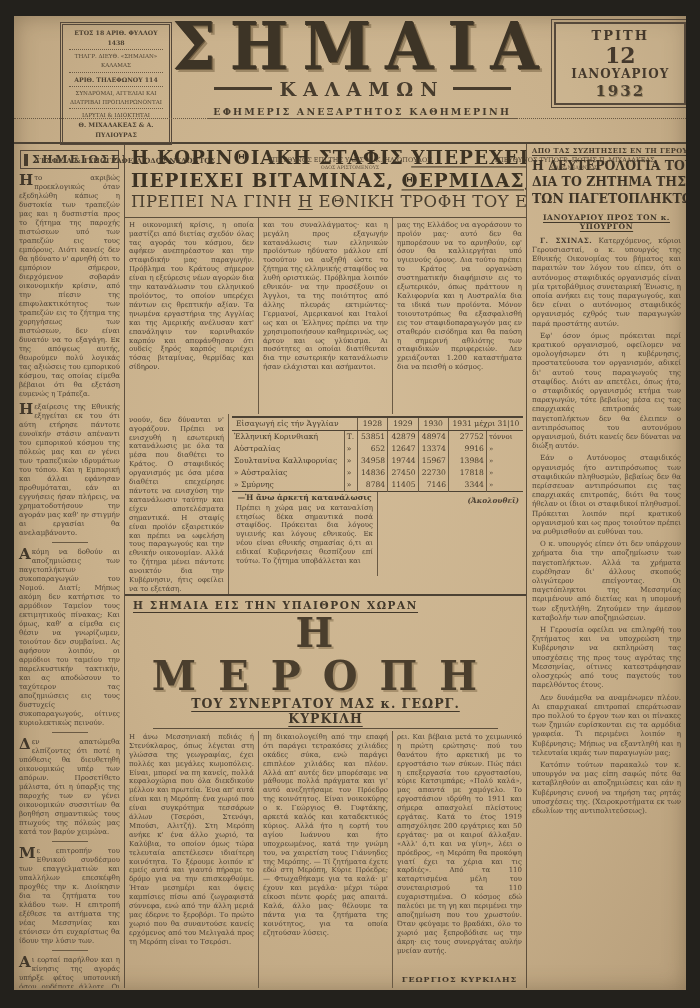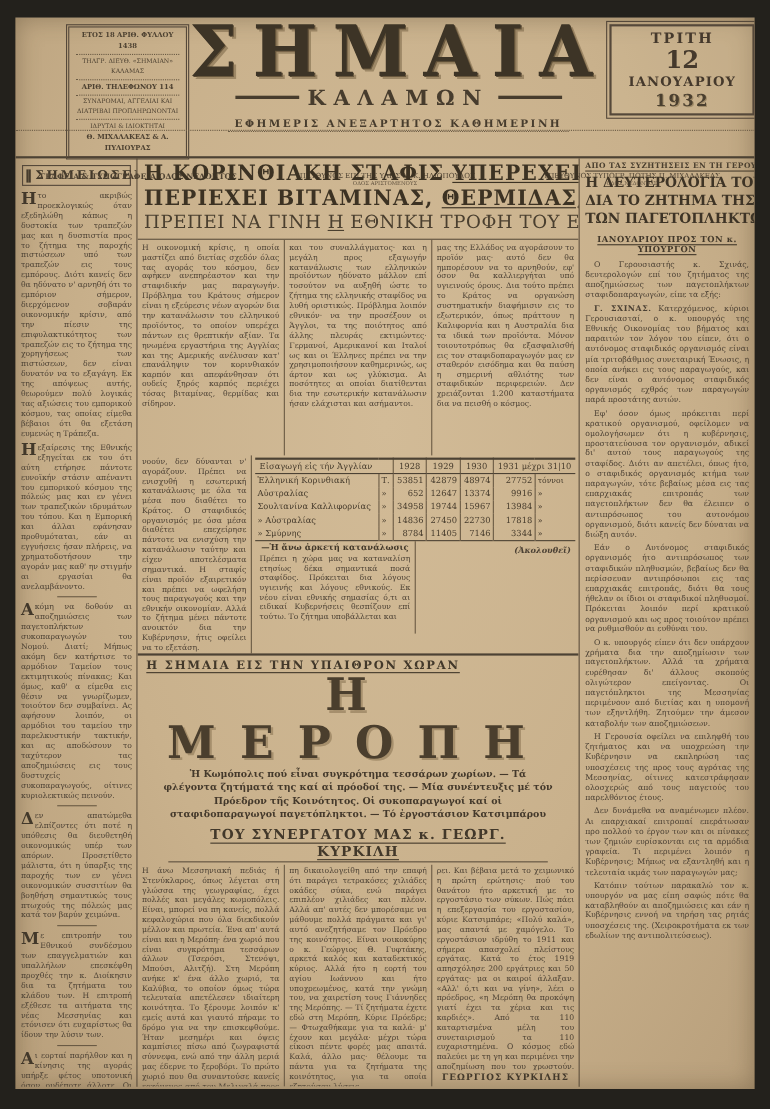--- a/index.html
+++ b/index.html
@@ -272,21 +272,20 @@
             <div class="ccol">
               <div class="follow">(Ἀκολουθεῖ)</div>
             </div>
           </div>
         </div>
       </div>
 
       <div class="meropi">
         <div class="kicker">Η ΣΗΜΑΙΑ ΕΙΣ ΤΗΝ ΥΠΑΙΘΡΟΝ ΧΩΡΑΝ</div>
         <div class="meropi-title">Η ΜΕΡΟΠΗ</div>
-        <div class="meropi-deck">Ἡ Κωμόπολις πού εἶναι συγκρότημα τεσσάρων χωρίων. — Τά φλέγοντα ζητήματά της καί αἱ πρόοδοί της. — Μία συνέντευξις μέ τόν Πρόεδρον τῆς Κοινότητος. Οἱ συκοπαραγωγοί καί οἱ σταφιδοπαραγωγοί παγετόπληκτοι. — Τό ἐργοστάσιον Κατσιμπάρου</div>
         <div class="meropi-byline">ΤΟΥ ΣΥΝΕΡΓΑΤΟΥ ΜΑΣ κ. ΓΕΩΡΓ. ΚΥΡΚΙΛΗ</div>
         <div class="meropi-cols">
           <div class="mcol">
               <div class="mtxt">Η άνω Μεσσηνιακή πεδιάς ή Στενύκλαρος, όπως λέγεται στη γλώσσα της γεωγραφίας, έχει πολλές και μεγάλες κωμοπόλεις. Είναι, μπορεί να πη κανείς, πολλά κεφαλοχώρια που όλα διεκδικούν μέλλον και πρωτεία. Ένα απ' αυτά είναι και η Μερόπη· ένα χωριό που είναι συγκρότημα τεσσάρων άλλων (Τσερόσι, Στενόψι, Μπούσι, Αλιτζή). Στη Μερόπη ανήκε κ' ένα άλλο χωριό, τα Καλύβια, το οποίον όμως τώρα τελευταία απετέλεσεν ιδιαίτερη κοινότητα. Το ξέρουμε λοιπόν κ' εμείς αυτά και γιαυτό πήραμε το δρόμο για να την επισκεφθούμε. Ήταν μεσημέρι και όψεις καμπίσιες πίσω από ζωγραφιστά σύννεφα, ενώ από την άλλη μεριά μας έδερνε το ξεροβόρι. Το πρώτο χωριό που θα συναντούσε κανείς ερχόμενος από του Μελιγαλά προς τη Μερόπη είναι το Τσερόσι.</div>
             </div>
           <div class="mcol">
               <div class="mtxt">πη δικαιολογείθη από την επαφή ότι παράγει τετρακόσες χιλιάδες οκάδες σύκα, ενώ παράγει επιπλέον χιλιάδες και πλέον. Αλλά απ' αυτές δεν μπορέσαμε να μάθουμε πολλά πράγματα και γι' αυτό ανεζητήσαμε τον Πρόεδρο της κοινότητος. Είναι νοικοκύρης ο κ. Γεώργιος Θ. Γυφτάκης, αρκετά καλός και καταδεκτικός κύριος. Αλλά ήτο η εορτή του αγίου Ιωάννου και ήτο υποχρεωμένος, κατά την γνώμη του, να χαιρετίση τους Γιάννηδες της Μερόπης. — Τί ζητήματα έχετε εδώ στη Μερόπη, Κύριε Πρόεδρε; — Φτωχαθήκαμε για τα καλά· μ' έχουν και μεγάλα· μέχρι τώρα είκοσι πέντε φορές μας απαιτά. Καλά, άλλο μας· θέλουμε τα πάντα για τα ζητήματα της κοινότητος, για τα οποία εζητούσαν λύσεις.</div>
             </div>
           <div class="mcol">
             <div class="mtxt">ρει. Και βέβαια μετά το χειμωνικό η πρώτη ερώτησις· πού του θανάτου ήτο αρκετική με το εργοστάσιο των σύκων. Πώς πάει η επεξεργασία του εργοστασίου, κύριε Κατσιμπάρε; «Πολύ καλά», μας απαντά με χαμόγελο. Το εργοστάσιον ιδρύθη το 1911 και σήμερα απασχολεί πλείστους εργάτας. Κατά το έτος 1919 απησχόλησε 200 εργάτριες και 50 εργάτας· μα οι καιροί άλλαξαν. «Αλλ' ό,τι και να γίνη», λέει ο πρόεδρος, «η Μερόπη θα προκόψη γιατί έχει τα χέρια και τις καρδιές». Από τα 110 καταρτισμένα μέλη του συνεταιρισμού τα 110 ευχαριστημένα. Ο κόσμος εδώ παλεύει με τη γη και περιμένει την αποζημίωση που του χρωστούν. Όταν φεύγαμε το βραδάκι, όλο το χωριό μας ξεπροβόδισε ως την άκρη· εις τους συνεργάτας αυλήν μνείαν αυτής.</div>
@@ -296,21 +295,20 @@
       </div>
     </div>
 
     <div class="col-senate">
       <div class="sen-kicker">ΑΠΟ ΤΑΣ ΣΥΖΗΤΗΣΕΙΣ ΕΝ ΤΗ ΓΕΡΟΥΣΙΑ</div>
       <div class="sen-h">Η ΔΕΥΤΕΡΟΛΟΓΙΑ ΤΟΥ κ. ΣΧΙΝΑ</div>
       <div class="sen-h">ΔΙΑ ΤΟ ΖΗΤΗΜΑ ΤΗΣ ΑΠΟΖΗΜΙΩΣΕΩΣ</div>
       <div class="sen-h">ΤΩΝ ΠΑΓΕΤΟΠΛΗΚΤΩΝ ΜΕΣΣΗΝΙΑΣ</div>
       <div class="sen-sub">ΙΑΝΟΥΑΡΙΟΥ ΠΡΟΣ ΤΟΝ κ. ΥΠΟΥΡΓΟΝ</div>
       <div class="sen-body">
-        <p>Ο Γερουσιαστής κ. Σχινάς, δευτερολογών επί του ζητήματος της αποζημιώσεως των παγετοπλήκτων σταφιδοπαραγωγών, είπε τα εξής:</p>
         <p><span class="speaker">Γ. ΣΧΙΝΑΣ.</span><span> Κατερχόμενος, κύριοι Γερουσιασταί, ο κ. υπουργός της Εθνικής Οικονομίας του βήματος και παραιτών τον λόγον του είπεν, ότι ο αυτόνομος σταφιδικός οργανισμός είναι μία τριτοβάθμιος συνεταιρική Ένωσις, η οποία ανήκει εις τους παραγωγούς, και δεν είναι ο αυτόνομος σταφιδικός οργανισμός εχθρός των παραγωγών παρά προστάτης αυτών.</span></p>
         <p>Εφ' όσον όμως πρόκειται περί κρατικού οργανισμού, οφείλομεν να ομολογήσωμεν ότι η κυβέρνησις, προστατεύουσα τον οργανισμόν, αδικεί δι' αυτού τους παραγωγούς της σταφίδος. Διότι αν απετέλει, όπως ήτο, ο σταφιδικός οργανισμός κτήμα των παραγωγών, τότε βεβαίως μέσα εις τας επαρχιακάς επιτροπάς των παγετοπλήκτων δεν θα έλειπεν ο αντιπρόσωπος του αυτονόμου οργανισμού, διότι κανείς δεν δύναται να διώξη αυτόν.</p>
         <p>Εάν ο Αυτόνομος σταφιδικός οργανισμός ήτο αντιπρόσωπος των σταφιδικών πληθυσμών, βεβαίως δεν θα περίσσευαν αντιπρόσωποι εις τας επαρχιακάς επιτροπάς, διότι θα τους ήθελαν οι ίδιοι οι σταφιδικοί πληθυσμοί. Πρόκειται λοιπόν περί κρατικού οργανισμού και ως προς τοιούτον πρέπει να ρυθμισθούν αι ευθύναι του.</p>
         <p>Ο κ. υπουργός είπεν ότι δεν υπάρχουν χρήματα δια την αποζημίωσιν των παγετοπλήκτων. Αλλά τα χρήματα ευρέθησαν δι' άλλους σκοπούς ολιγώτερον επείγοντας. Οι παγετόπληκτοι της Μεσσηνίας περιμένουν από διετίας και η υπομονή των εξηντλήθη. Ζητούμεν την άμεσον καταβολήν των αποζημιώσεων.</p>
         <p>Η Γερουσία οφείλει να επιληφθή του ζητήματος και να υποχρεώση την Κυβέρνησιν να εκπληρώση τας υποσχέσεις της προς τους αγρότας της Μεσσηνίας, οίτινες κατεστράφησαν ολοσχερώς από τους παγετούς του παρελθόντος έτους.</p>
         <p>Δεν δυνάμεθα να αναμένωμεν πλέον. Αι επαρχιακαί επιτροπαί επεράτωσαν προ πολλού το έργον των και οι πίνακες των ζημιών ευρίσκονται εις τα αρμόδια γραφεία. Τι περιμένει λοιπόν η Κυβέρνησις; Μήπως να εξαντληθή και η τελευταία ικμάς των παραγωγών μας;</p>
         <p>Κατόπιν τούτων παρακαλώ τον κ. υπουργόν να μας είπη σαφώς πότε θα καταβληθούν αι αποζημιώσεις και εάν η Κυβέρνησις εννοή να τηρήση τας ρητάς υποσχέσεις της. (Χειροκροτήματα εκ των εδωλίων της αντιπολιτεύσεως).</p>
       </div>
     </div>
 

